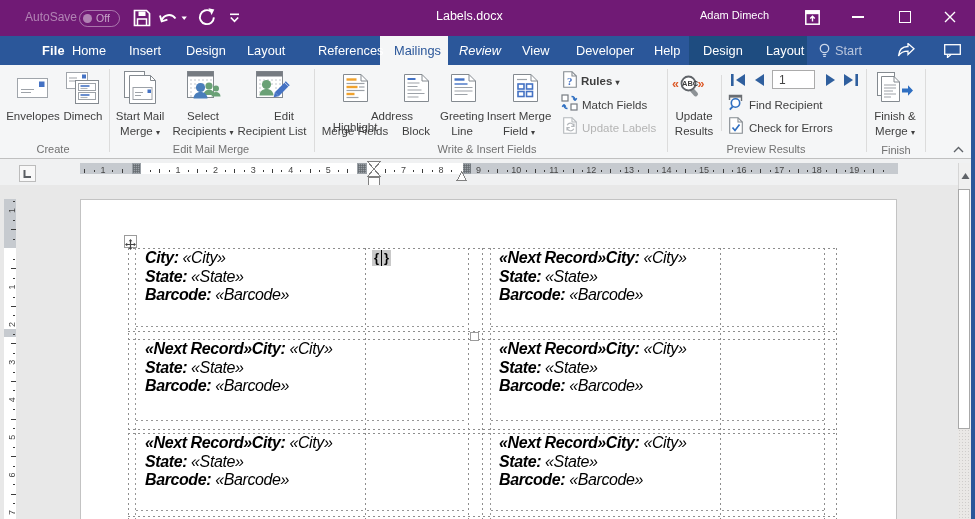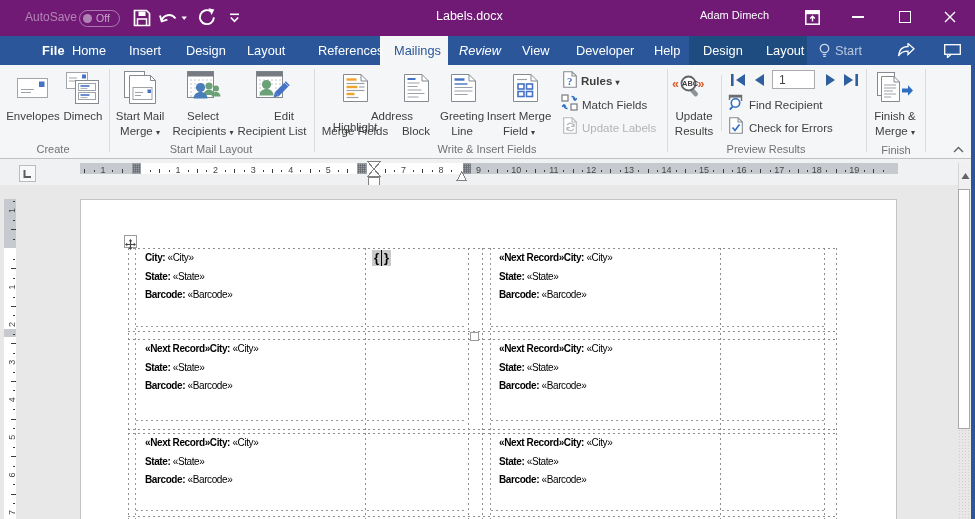--- a/index.html
+++ b/index.html
@@ -11,21 +11,21 @@
   #tabrow{top:36px;left:0;width:975px;height:29px;background:#2b579a;}
   .tab{position:absolute;top:0;height:29px;line-height:29px;color:#fff;font-size:12.8px;}
   #ribbon{top:65px;left:0;width:975px;height:93px;background:#f5f6f7;border-bottom:1px solid #c0c0c0;box-sizing:content-box;}
   .gsep{position:absolute;top:4px;width:1px;height:83px;background:#dcdcdc;}
   .glabel{position:absolute;top:78px;font-size:11px;color:#717171;white-space:nowrap;transform:translateX(-50%);}
   .btext{position:absolute;font-size:11.5px;color:#3f3f3f;white-space:nowrap;transform:translateX(-50%);}
   .stext{position:absolute;font-size:11.5px;color:#3f3f3f;white-space:nowrap;}
   #strip{top:159px;left:0;width:975px;height:26px;background:#f0f1f2;}
   #docarea{top:185px;left:0;width:975px;height:334px;background:#e8e8e8;}
   #page{position:absolute;top:14px;left:80px;width:817px;height:320px;background:#fff;border-top:1px solid #c3c3c3;border-left:1px solid #c3c3c3;border-right:1px solid #c3c3c3;box-sizing:border-box;}
-  .cline{position:absolute;font-size:10px;line-height:18.6px;color:#000;white-space:nowrap;letter-spacing:-0.4px;}
+  .cline{position:absolute;font-size:16px;line-height:18.6px;color:#000;white-space:nowrap;letter-spacing:-0.4px;font-style:italic;}
   .cline b{letter-spacing:-0.4px;}
 </style>
 </head>
 <body>
 <div id="win">
   <div class="abs" id="titlebar">
     <div class="abs" style="left:25px;top:10px;font-size:12px;color:rgba(255,255,255,0.45);">AutoSave</div>
     <div class="abs" style="left:79px;top:10px;width:39px;height:15px;border:1px solid rgba(255,255,255,0.4);border-radius:9px;">
       <div class="abs" style="left:3px;top:3px;width:9px;height:9px;border-radius:50%;background:rgba(255,255,255,0.45);"></div>
       <div class="abs" style="left:16px;top:1px;font-size:10.5px;color:rgba(255,255,255,0.6);">Off</div>
@@ -183,21 +183,21 @@
     <circle cx="10.5" cy="13.5" r="4.6" fill="#6aa176"></circle>
     <path d="M3.5 24.5 c0-4 3-6.6 7-6.6 s7 2.6 7 6.6 z" fill="#6aa176"></path>
     <g transform="rotate(45 24 20)">
       <rect x="21.2" y="11" width="5.6" height="13.5" fill="#4472c4"></rect>
       <rect x="21.2" y="9" width="5.6" height="1.6" fill="#4472c4"></rect>
       <path d="M21.2 24.5 h5.6 l-2.8 4.5 z" fill="#4472c4"></path>
     </g>
   </svg>
   <div class="btext" style="left:284px;top:110px;">Edit</div>
   <div class="btext" style="left:272px;top:125px;">Recipient List</div>
-  <div class="glabel" style="left:211px;top:143px;">Start Mail Layout</div>
+  <div class="glabel" style="left:211px;top:143px;">Edit Mail Merge</div>
 
   <svg class="abs" style="left:343px;top:74px;" width="25" height="28" viewBox="0 0 25 28">
     <path d="M0.5 0.5 H18 L24.5 7 V27.5 H0.5 Z" fill="#fff" stroke="#848a90"></path>
     <path d="M18 0.5 V7 H24.5" fill="none" stroke="#848a90"></path>
     <path d="M3.5 5.5 h10" stroke="#f0a22e" stroke-width="2.4"></path>
     <path d="M3.5 9.5 h18" stroke="#9da2a8" stroke-width="1.2"></path>
     <path d="M3.5 13 h11" stroke="#f0a22e" stroke-width="2.4"></path>
     <path d="M16 13 h5.5" stroke="#9da2a8" stroke-width="1.2"></path>
     <path d="M3.5 16.5 h18" stroke="#9da2a8" stroke-width="1.2"></path>
     <path d="M3.5 20 h8" stroke="#f0a22e" stroke-width="2.4"></path>

